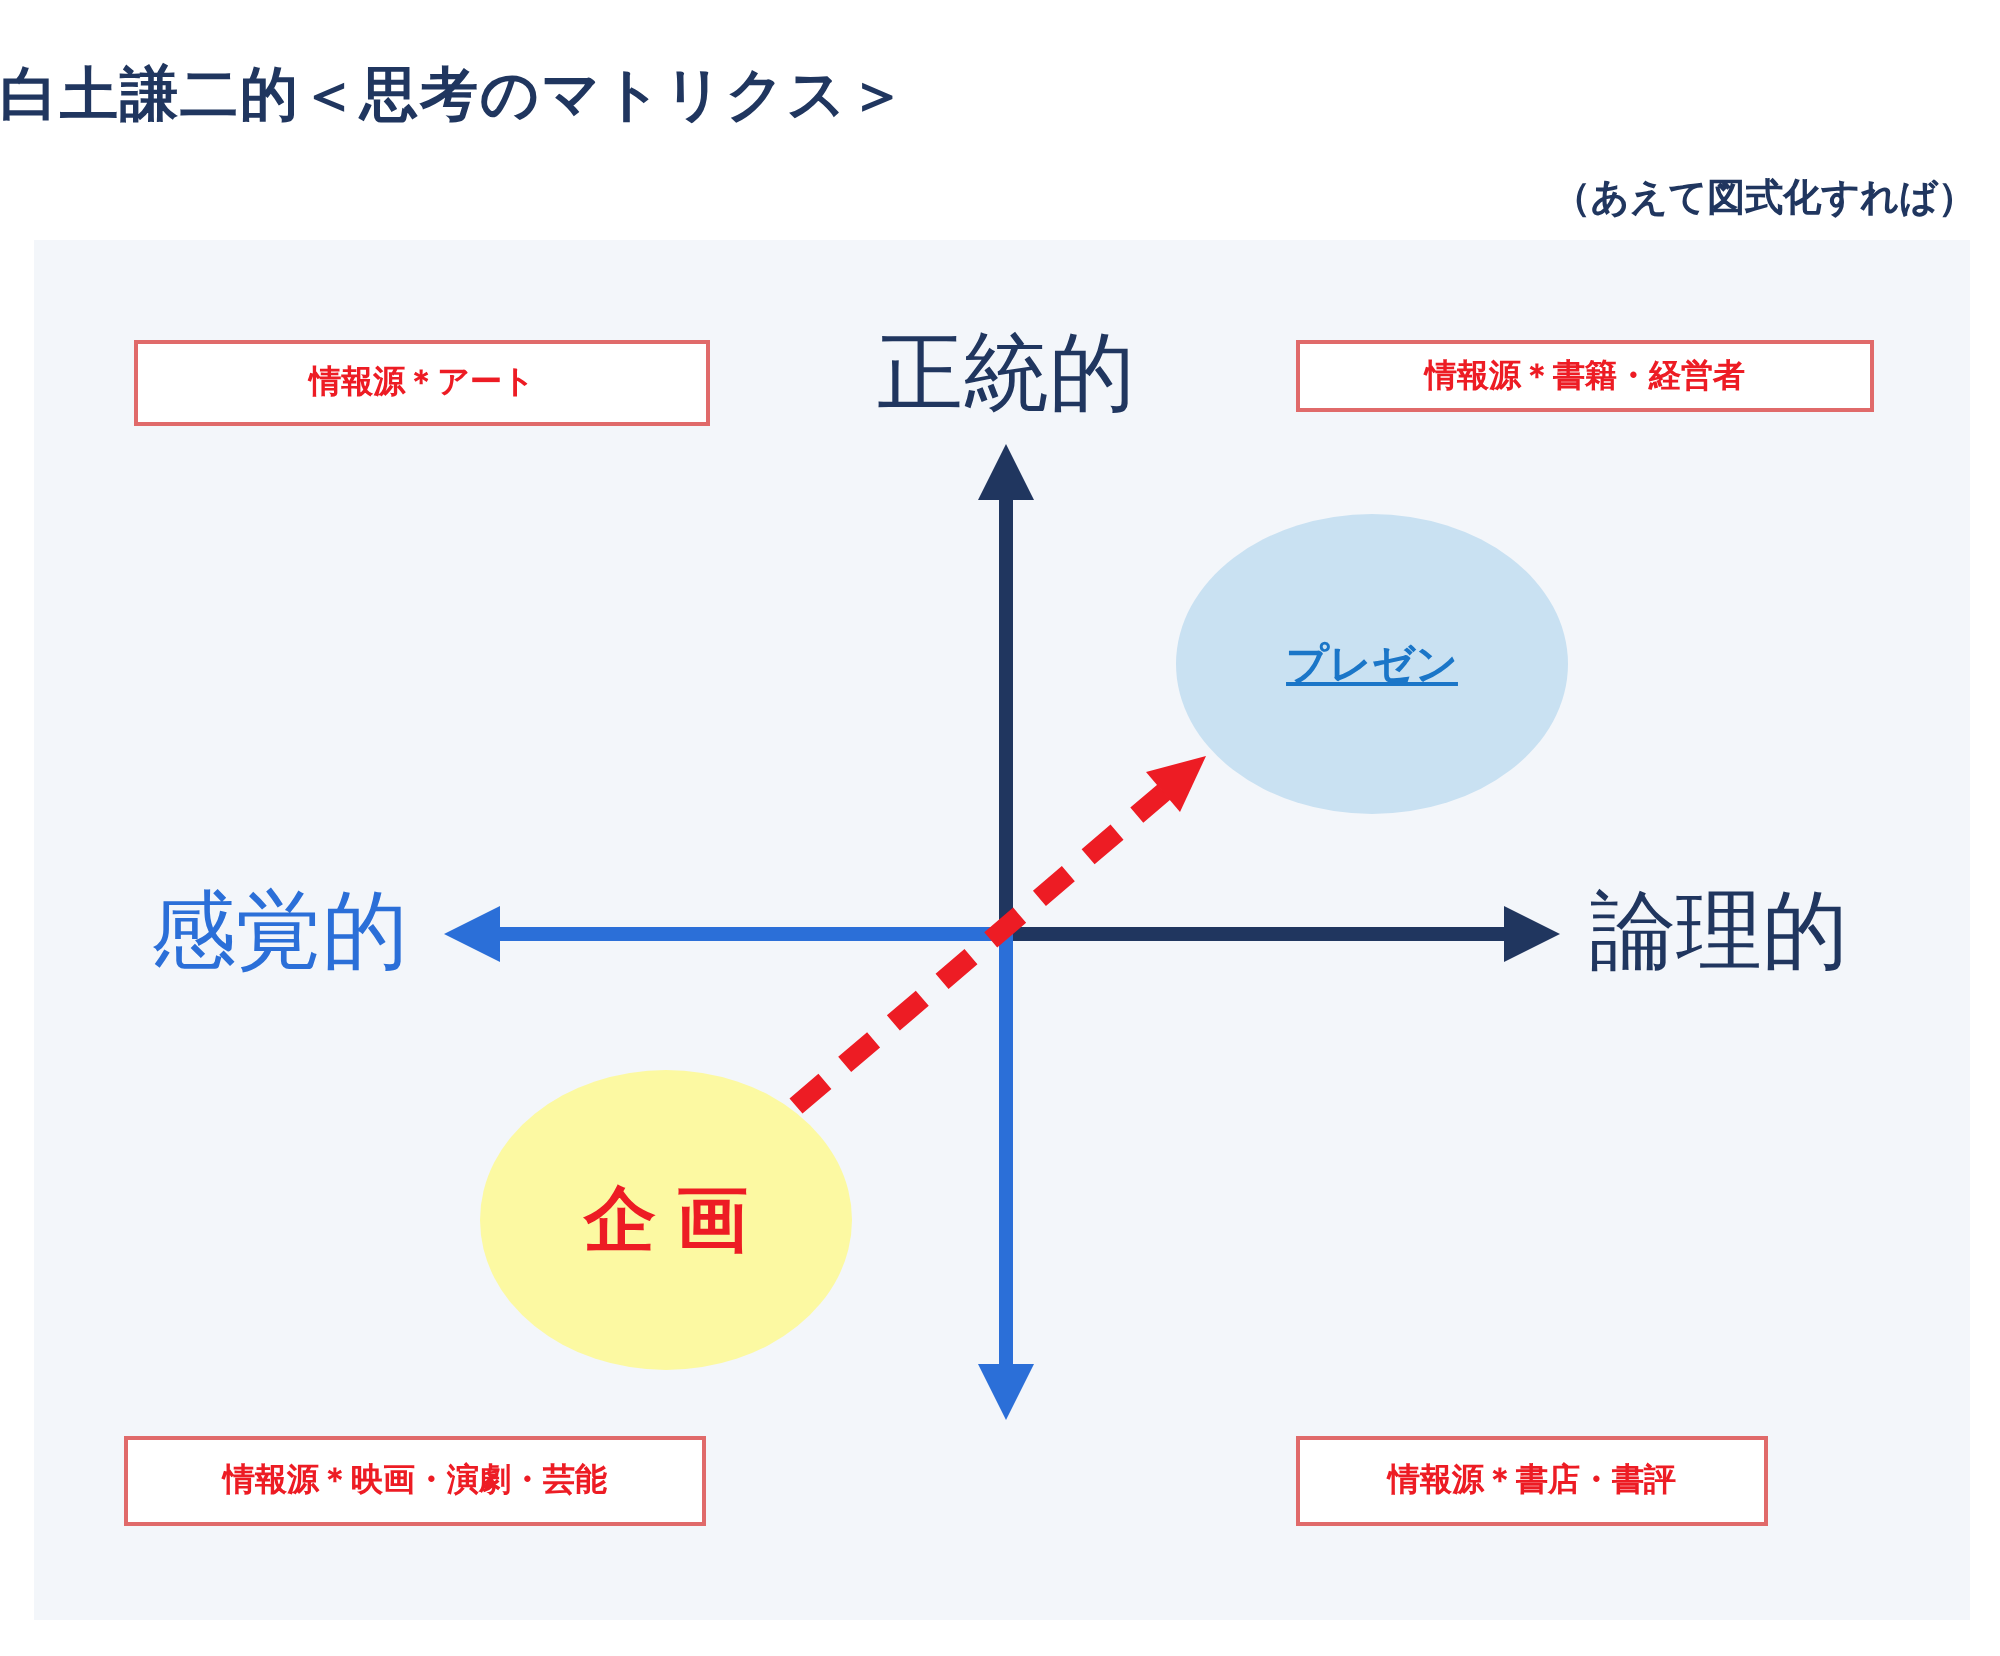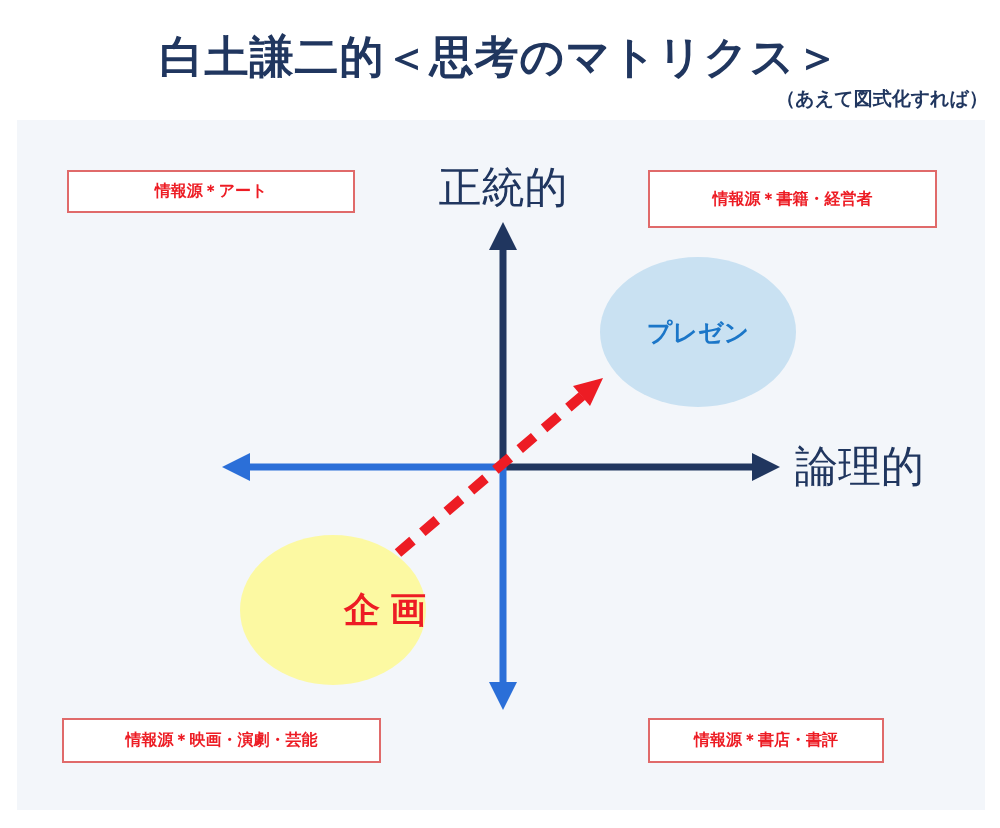--- a/index.html
+++ b/index.html
@@ -11,60 +11,60 @@
     --yellow-fill:#fcf9a2;
     --lightblue-fill:#c9e1f2;
     --presentation-text:#1b76c8;
   }
   html,body{margin:0;padding:0;background:#ffffff;}
   .page{
     position:relative;width:1000px;height:828px;background:#ffffff;overflow:hidden;
     font-family:"Liberation Sans","DejaVu Sans",sans-serif;
   }
   .title{
-    position:absolute;top:28px;left:0;width:1000px;text-align:center;
-    font-size:44px;font-weight:bold;color:var(--navy);letter-spacing:1px;white-space:nowrap;
+    position:absolute;top:28px;left:0;width:1000px;text-align:left;
+    font-size:29px;font-weight:bold;color:var(--navy);letter-spacing:1px;white-space:nowrap;
   }
   .subtitle{
     position:absolute;top:86px;right:12px;
     font-size:19px;font-weight:bold;color:var(--navy);white-space:nowrap;
   }
   .panel{
     position:absolute;left:17px;top:120px;width:968px;height:690px;
     background:var(--panel-bg);
   }
   .qbox{
     position:absolute;background:#ffffff;border:2px solid var(--box-border);
     display:flex;align-items:center;justify-content:center;
     font-weight:bold;color:var(--red);font-size:16px;white-space:nowrap;
     box-sizing:border-box;
   }
   .qbox-tl{left:67px;top:170px;width:288px;height:43px;}
-  .qbox-tr{left:648px;top:170px;width:289px;height:58px;}
-  .qbox-bl{left:62px;top:718px;width:319px;height:45px;}
+  .qbox-tr{left:648px;top:170px;width:289px;height:36px;}
+  .qbox-bl{left:62px;top:718px;width:291px;height:45px;}
   .qbox-br{left:648px;top:718px;width:236px;height:45px;}
   .axis-label{
     position:absolute;font-weight:normal;font-size:43px;white-space:nowrap;line-height:1;
   }
   .axis-top{left:503px;top:166px;transform:translateX(-50%);color:var(--navy);}
   .axis-bottom{left:500px;top:716px;transform:translateX(-50%);color:var(--blue);}
   .axis-left{left:75px;top:445px;color:var(--blue);}
   .axis-right{left:795px;top:445px;color:var(--navy);}
   .node{
     position:absolute;border-radius:50%;
     display:flex;align-items:center;justify-content:center;
     font-weight:bold;white-space:nowrap;
   }
   .node-planning{
     left:240px;top:535px;width:186px;height:150px;
-    background:var(--yellow-fill);color:var(--red);font-size:36px;justify-content:flex-end;
+    background:var(--yellow-fill);color:var(--red);font-size:36px;
   }
   .node-presentation{
-    left:600px;top:257px;width:196px;height:150px;
-    background:var(--lightblue-fill);color:var(--presentation-text);font-size:25px;
+    left:588px;top:257px;width:196px;height:150px;
+    background:var(--lightblue-fill);color:var(--presentation-text);font-size:21px;text-decoration:underline;
   }
   .arrow-layer{
     position:absolute;left:0;top:0;width:1000px;height:828px;pointer-events:none;
   }
 </style>
 </head>
 <body>
 
 <div class="page">
 
@@ -72,20 +72,21 @@
   <div class="subtitle">（あえて図式化すれば）</div>
 
   <div class="panel"></div>
 
   <div class="qbox qbox-tl">情報源＊アート</div>
   <div class="qbox qbox-tr">情報源＊書籍・経営者</div>
   <div class="qbox qbox-bl">情報源＊映画・演劇・芸能</div>
   <div class="qbox qbox-br">情報源＊書店・書評</div>
 
   <div class="axis-label axis-top">正統的</div>
+  <div class="axis-label axis-left">感覚的</div>
   <div class="axis-label axis-right">論理的</div>
 
   <div class="node node-planning">
     <span>企 画</span>
   </div>
   <div class="node node-presentation">
     <span>プレゼン</span>
   </div>
 
   <svg class="arrow-layer" viewBox="0 0 1000 828" xmlns="http://www.w3.org/2000/svg">

